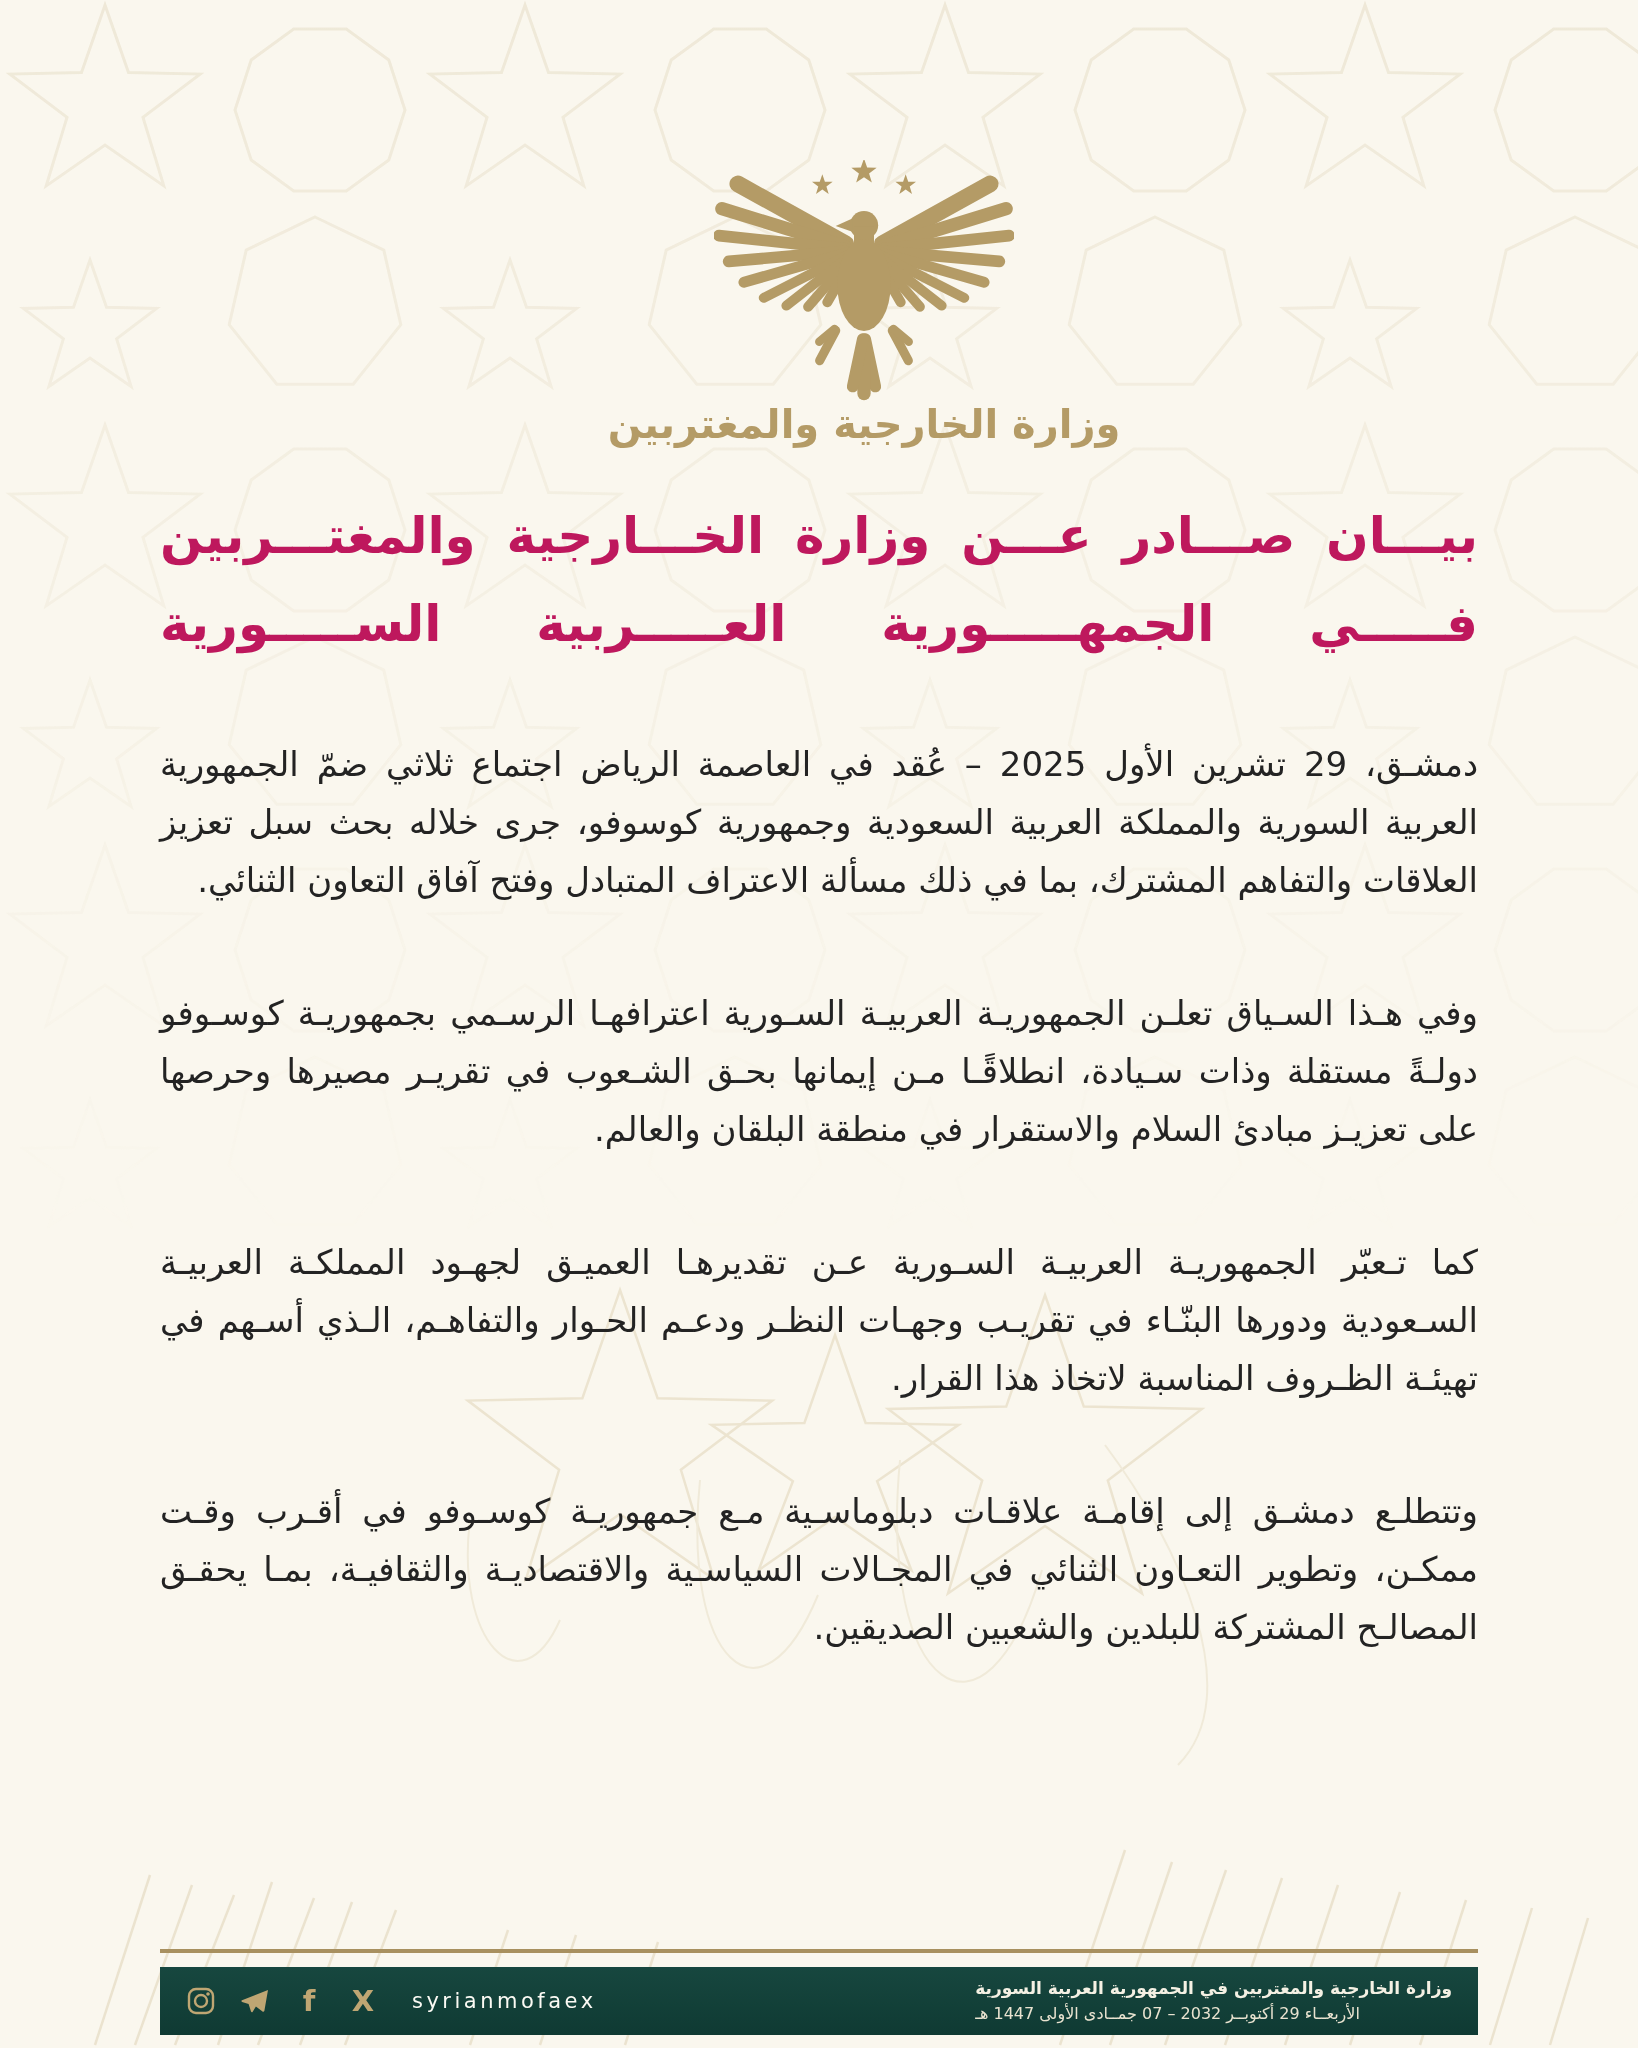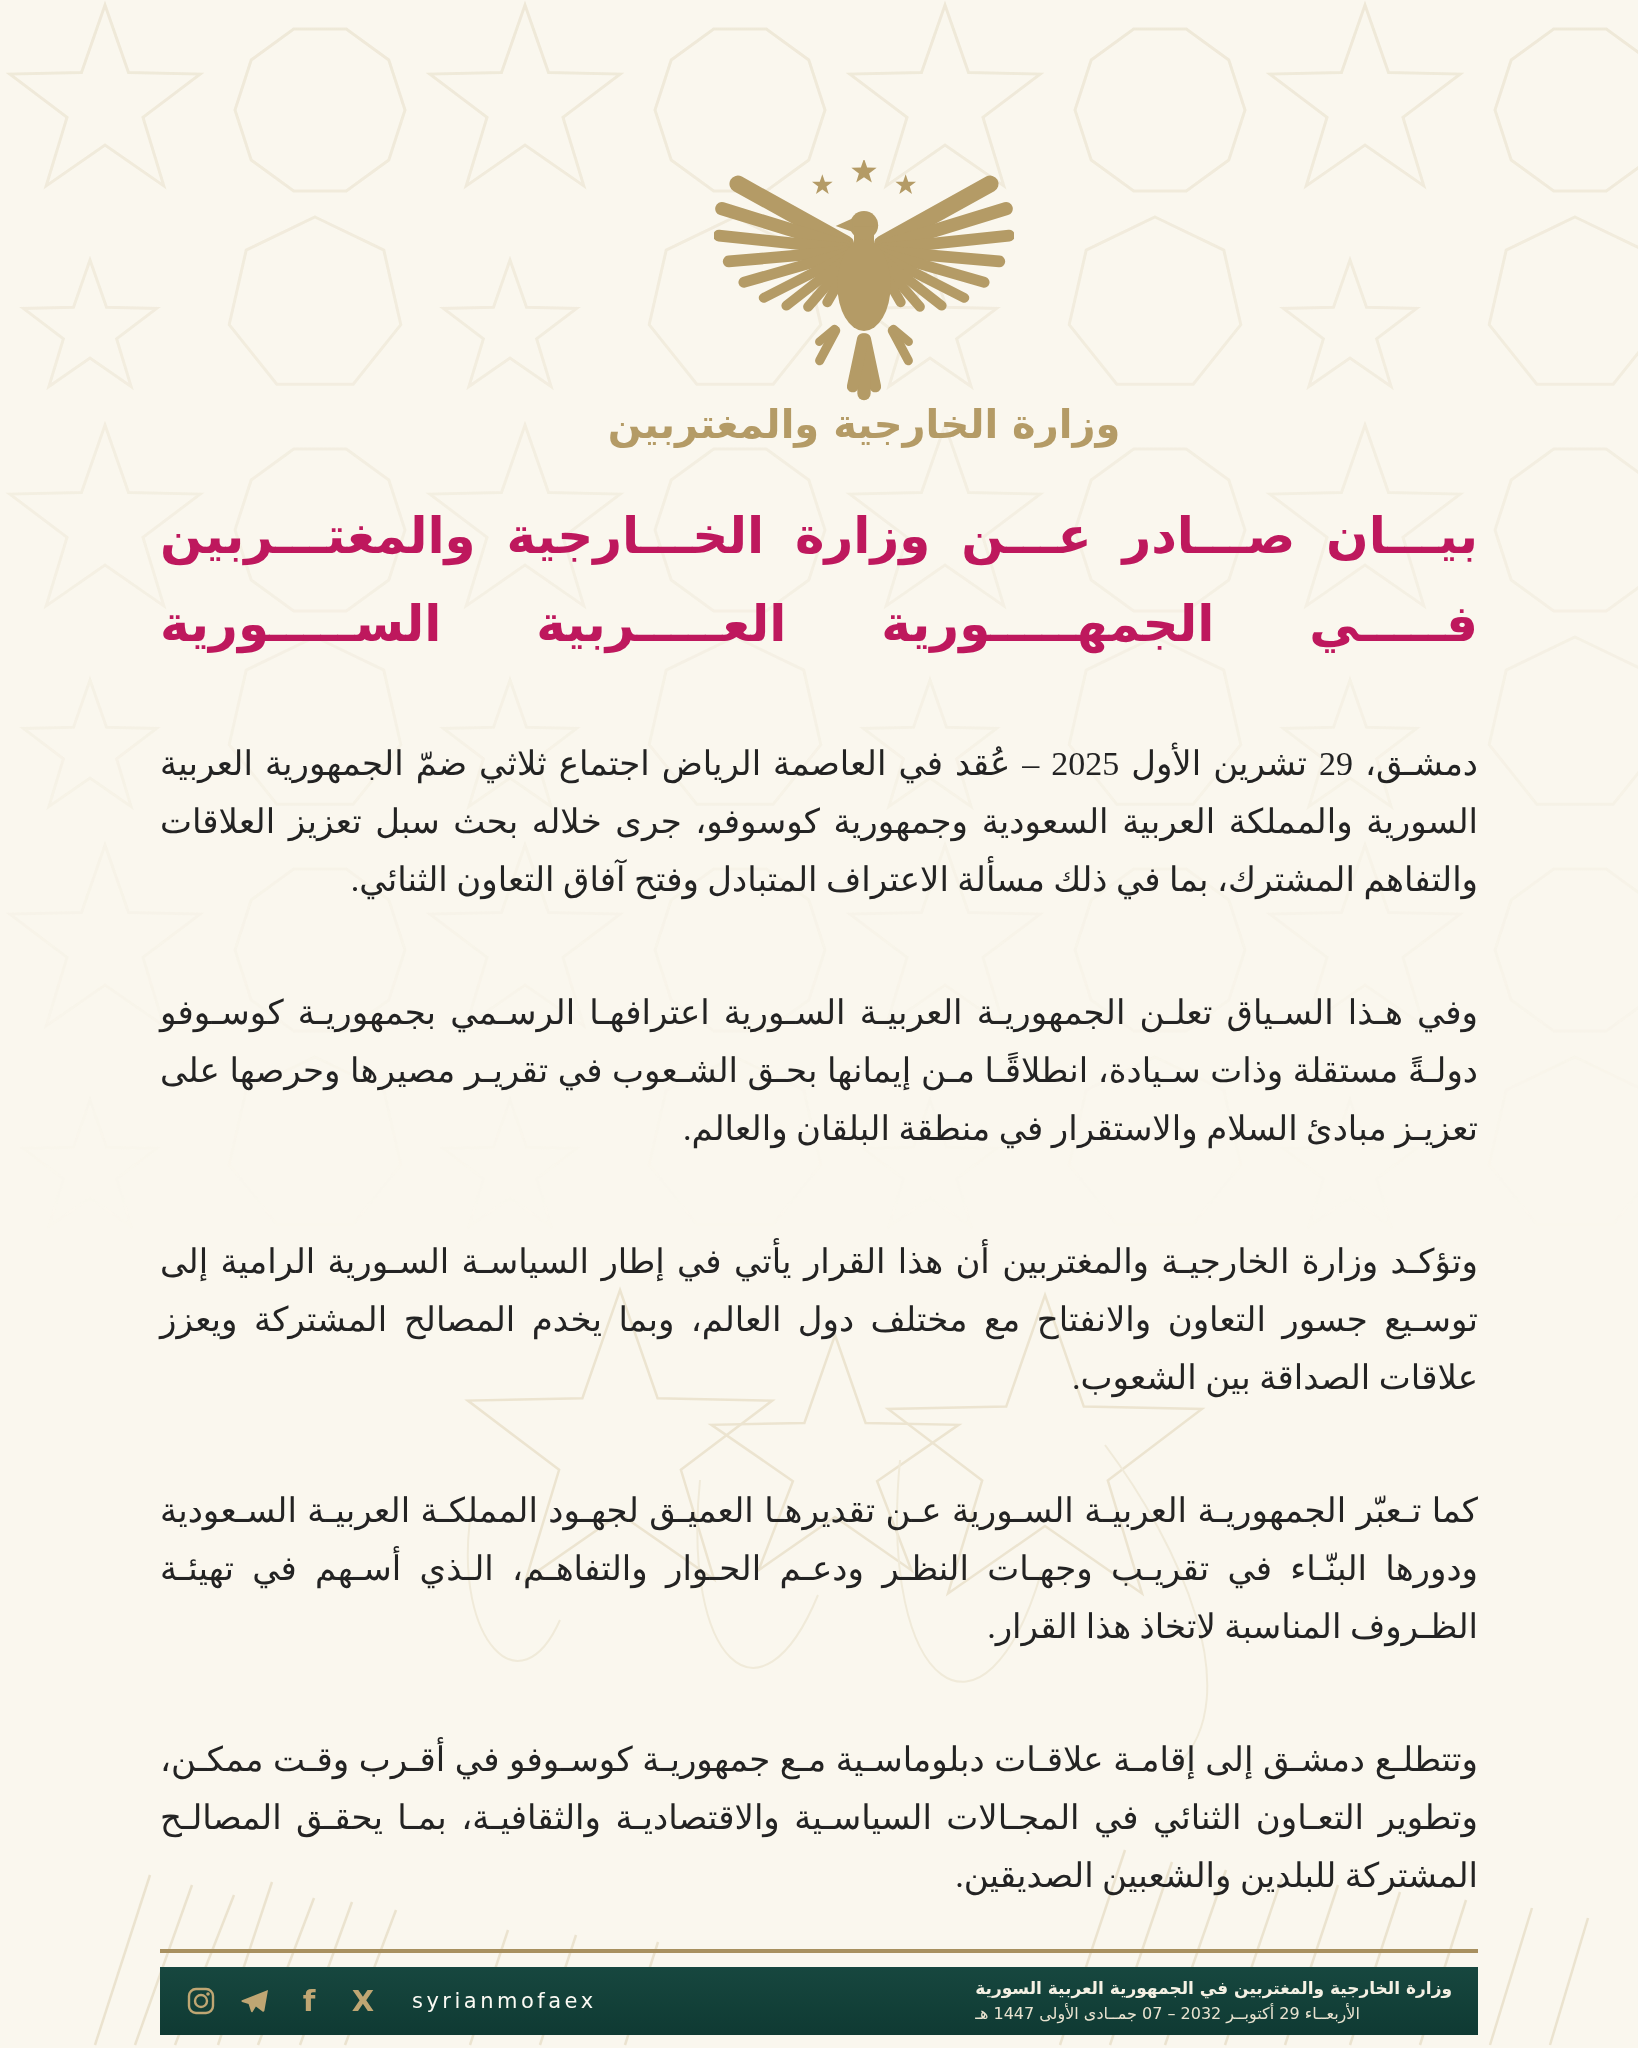--- a/index.html
+++ b/index.html
@@ -29,21 +29,21 @@
     position:absolute;top:492px;left:160px;width:1318px;margin:0;z-index:2;
     direction:rtl;color:#be185d;font-size:50px;font-weight:bold;line-height:88px;
   }
   .title-line{display:block;text-align:justify;text-align-last:justify;}
 
   
   .body{
     position:absolute;top:735px;left:160px;width:1318px;z-index:2;
     direction:rtl;color:#232323;font-size:34px;line-height:58px;
   }
-  .body p{margin:0 0 75px;text-align:justify;font-family:Liberation Serif, serif;}
+  .body p{margin:0 0 75px;text-align:justify;}
 
   
   .rule{position:absolute;top:1949px;left:160px;width:1318px;height:4px;background:#a8905f;z-index:2;}
   .bar{
     position:absolute;top:1967px;left:160px;width:1318px;height:68px;z-index:3;
     background:linear-gradient(180deg,#17473f 0%,#0f3a33 100%);
     display:flex;align-items:center;box-sizing:border-box;padding:0 26px;
   }
   .icons{display:flex;align-items:center;gap:24px;}
   .icon{display:flex;align-items:center;justify-content:center;width:30px;height:30px;}
@@ -184,21 +184,20 @@
   </header>
 
   <h1 class="title">
     <span class="title-line">بيـــان صـــادر عـــن وزارة الخـــارجية والمغتـــربين</span>
     <span class="title-line">فـــــي الجمهـــــورية العـــــربية الســـــورية</span>
   </h1>
 
   <main class="body">
     <p>دمشـق، 29 تشرين الأول 2025 – عُقد في العاصمة الرياض اجتماع ثلاثي ضمّ الجمهورية العربية السورية والمملكة العربية السعودية وجمهورية كوسوفو، جرى خلاله بحث سبل تعزيز العلاقات والتفاهم المشترك، بما في ذلك مسألة الاعتراف المتبادل وفتح آفاق التعاون الثنائي.</p>
     <p>وفي هـذا السـياق تعلـن الجمهوريـة العربيـة السـورية اعترافهـا الرسـمي بجمهوريـة كوسـوفو دولـةً مستقلة وذات سـيادة، انطلاقًـا مـن إيمانها بحـق الشـعوب في تقريـر مصيرها وحرصها على تعزيـز مبادئ السلام والاستقرار في منطقة البلقان والعالم.</p>
-    <p>وتؤكـد وزارة الخارجيـة والمغتربين أن هذا القرار يأتي في إطار السياسـة السـورية الرامية إلى توسـيع جسور التعاون والانفتاح مع مختلف دول العالم، وبما يخدم المصالح المشتركة ويعزز علاقات الصداقة بين الشعوب.</p>
     <p>كما تـعبّر الجمهوريـة العربيـة السـورية عـن تقديرهـا العميـق لجهـود المملكـة العربيـة السـعودية ودورها البنّـاء في تقريـب وجهـات النظـر ودعـم الحـوار والتفاهـم، الـذي أسـهم في تهيئـة الظـروف المناسبة لاتخاذ هذا القرار.</p>
     <p>وتتطلـع دمشـق إلى إقامـة علاقـات دبلوماسـية مـع جمهوريـة كوسـوفو في أقـرب وقـت ممكـن، وتطوير التعـاون الثنائي في المجـالات السياسـية والاقتصاديـة والثقافيـة، بمـا يحقـق المصالـح المشتركة للبلدين والشعبين الصديقين.</p>
   </main>
 
   <div class="rule"></div>
   <footer class="bar">
     <span class="icons">
       <span class="icon">
         <svg width="30" height="30" viewBox="0 0 30 30">
           <rect x="3" y="3" width="24" height="24" rx="7" fill="none" stroke="#bfa673" stroke-width="2.4"></rect>

